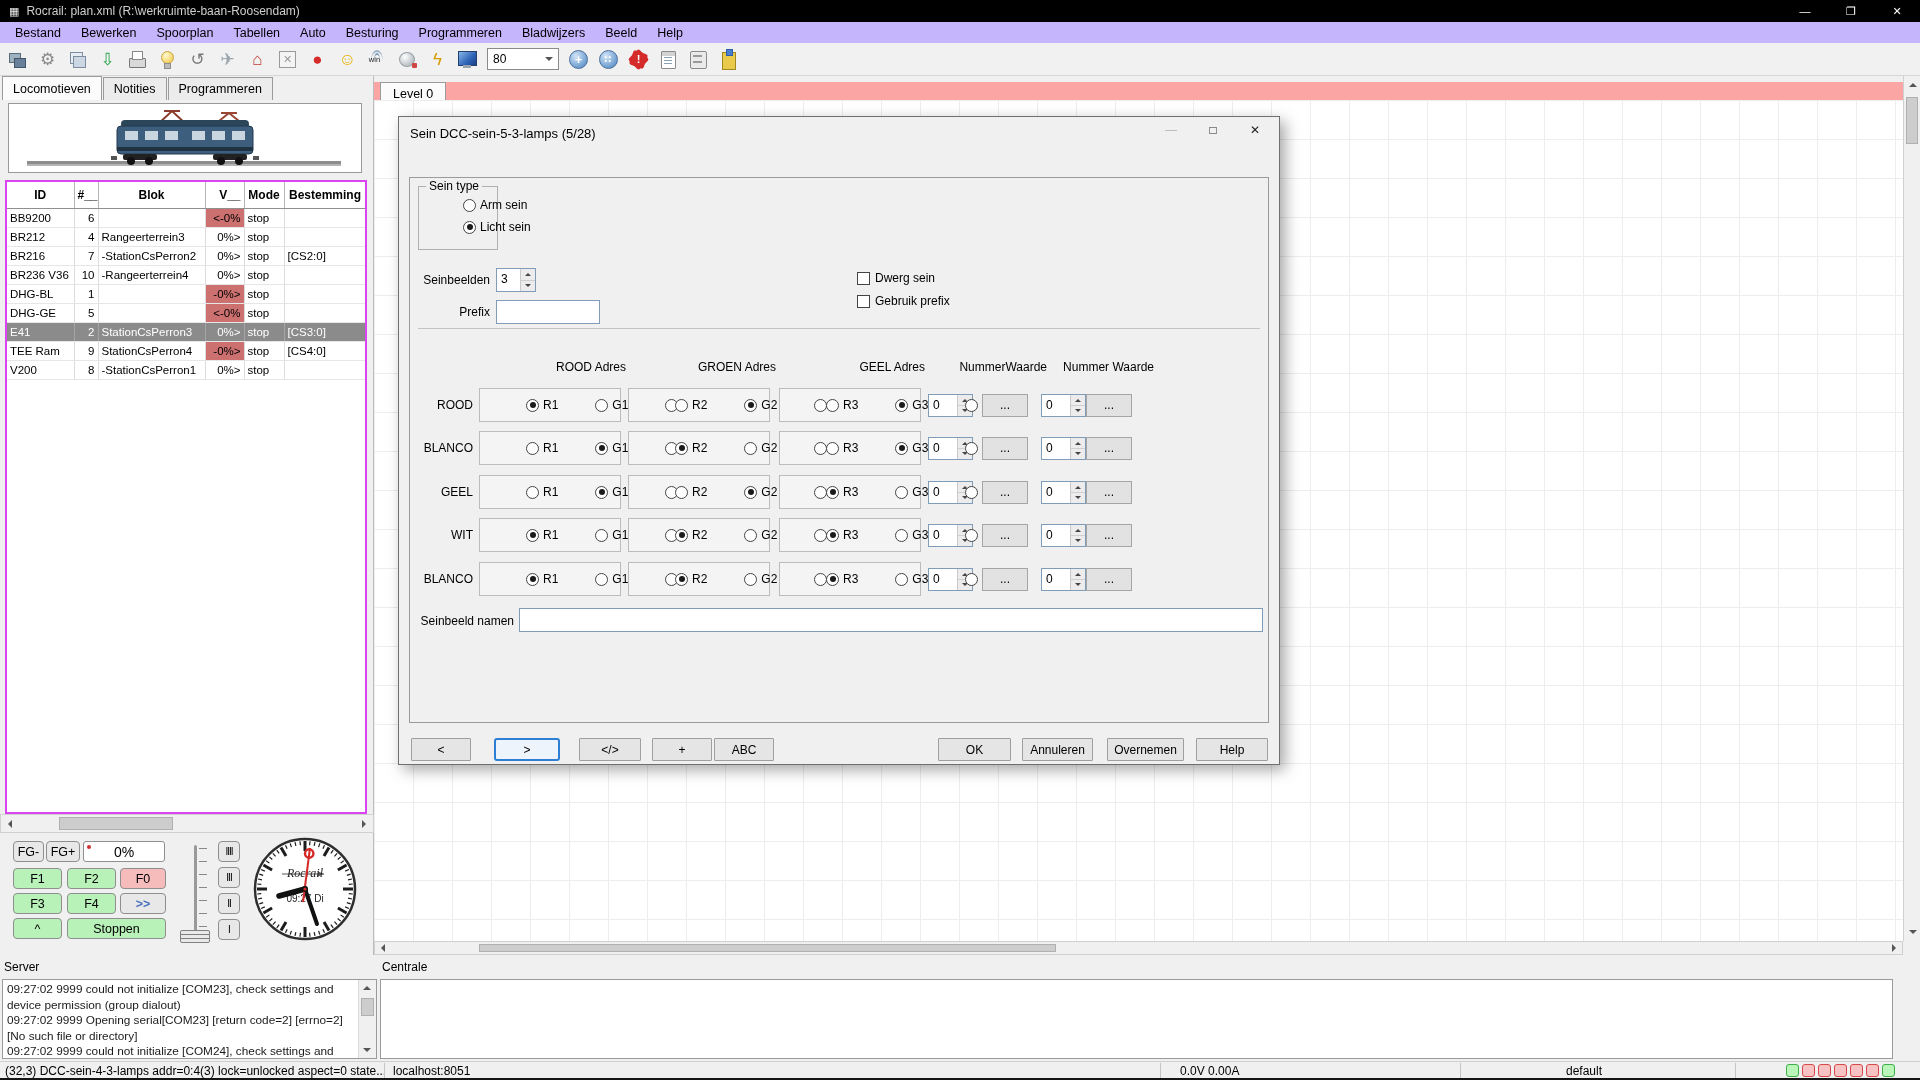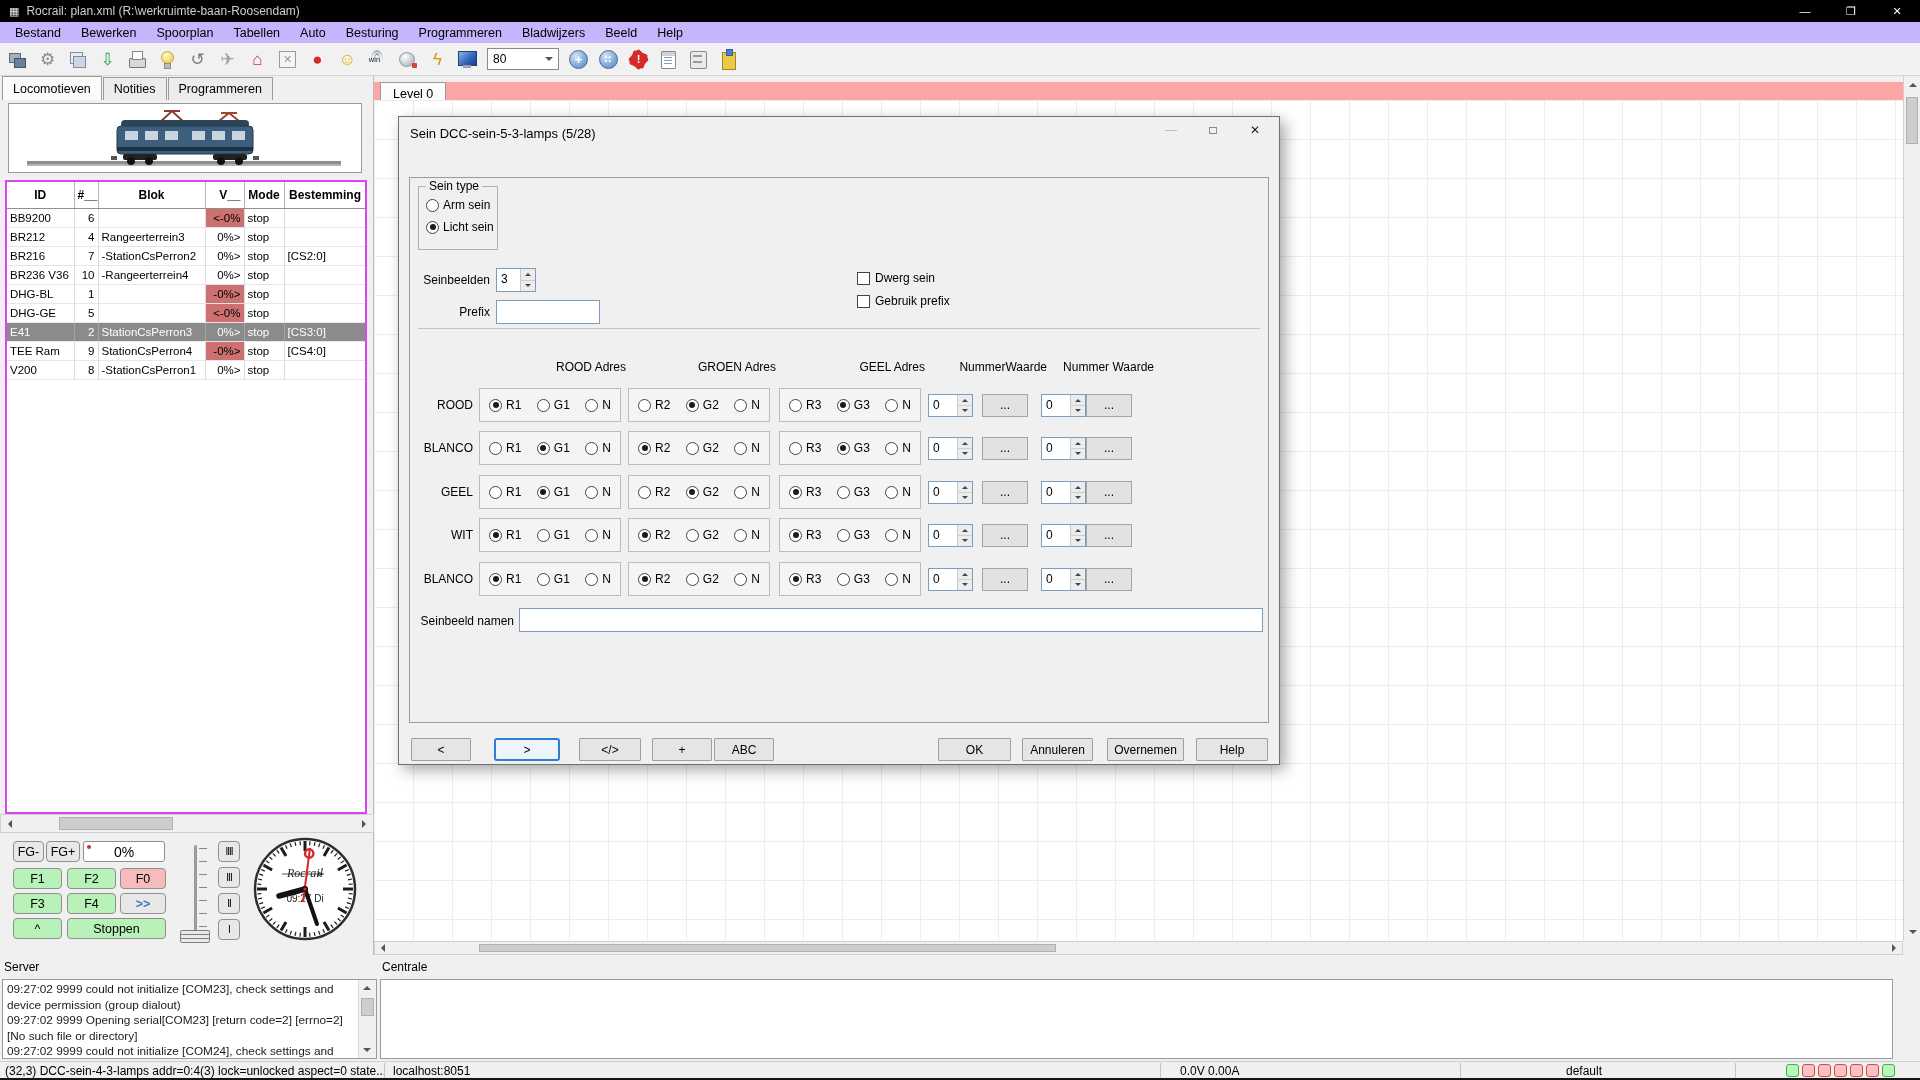--- a/index.html
+++ b/index.html
@@ -130,21 +130,21 @@
   .dlg-tab{padding:4px 10px;border:1px solid #9b9b9b;border-bottom:none;background:#f0f0f0;margin-right:1px;font-size:12.5px;}
   .dlg-tab.active{background:#fdfdfd;padding-top:5px;padding-bottom:6px;margin-bottom:-1px;}
   .dlg-content{position:absolute;left:10px;top:60px;width:860px;height:546px;border:1px solid #9b9b9b;
                background:#f0f0f0;box-sizing:border-box;}
   .fieldset{position:absolute;border:1px solid #b0b0b0;background:#f0f0f0;}
   .fieldset .legend{position:absolute;top:-8px;left:7px;background:#f0f0f0;padding:0 3px;font-size:12px;}
   .radio{width:13px;height:13px;border:1px solid #444;border-radius:50%;background:#fff;display:inline-block;
          position:relative;flex:none;box-sizing:border-box;}
   .radio.on::after{content:"";position:absolute;left:2.5px;top:2.5px;width:6px;height:6px;border-radius:50%;background:#1a1a1a;}
   .cb{width:13px;height:13px;border:1px solid #444;background:#fff;display:inline-block;flex:none;box-sizing:border-box;}
-  .ropt{display:flex;align-items:center;gap:4px;font-size:12px;white-space:nowrap;}
+  .ropt{display:flex;align-items:center;gap:4px;font-size:12px;white-space:nowrap;margin-left:37px;}
   .sep{position:absolute;left:8px;right:8px;height:1px;background:#c3c3c3;}
   .pat-title{position:absolute;left:0;right:0;text-align:center;font-size:12.5px;}
   .pat-head{position:absolute;width:160px;text-align:right;font-size:12px;}
   .pat-row{position:absolute;left:8px;display:flex;align-items:center;}
   .pat-label{width:55px;text-align:right;margin-right:6px;font-size:12px;flex:none;}
   .rgroup{width:142px;height:34px;border:1px solid #bcbcbc;background:#f4f4f4;display:flex;align-items:center;
           justify-content:space-between;padding:0 9px;box-sizing:border-box;flex:none;}
   .spin{display:flex;border:1px solid #7f9db9;background:#fff;width:45px;height:23px;box-sizing:border-box;flex:none;}
   .spin .val{flex:1;padding:3px 4px;font-size:12px;}
   .spin .arrows{width:14px;border-left:1px solid #c9c9c9;display:flex;flex-direction:column;}

